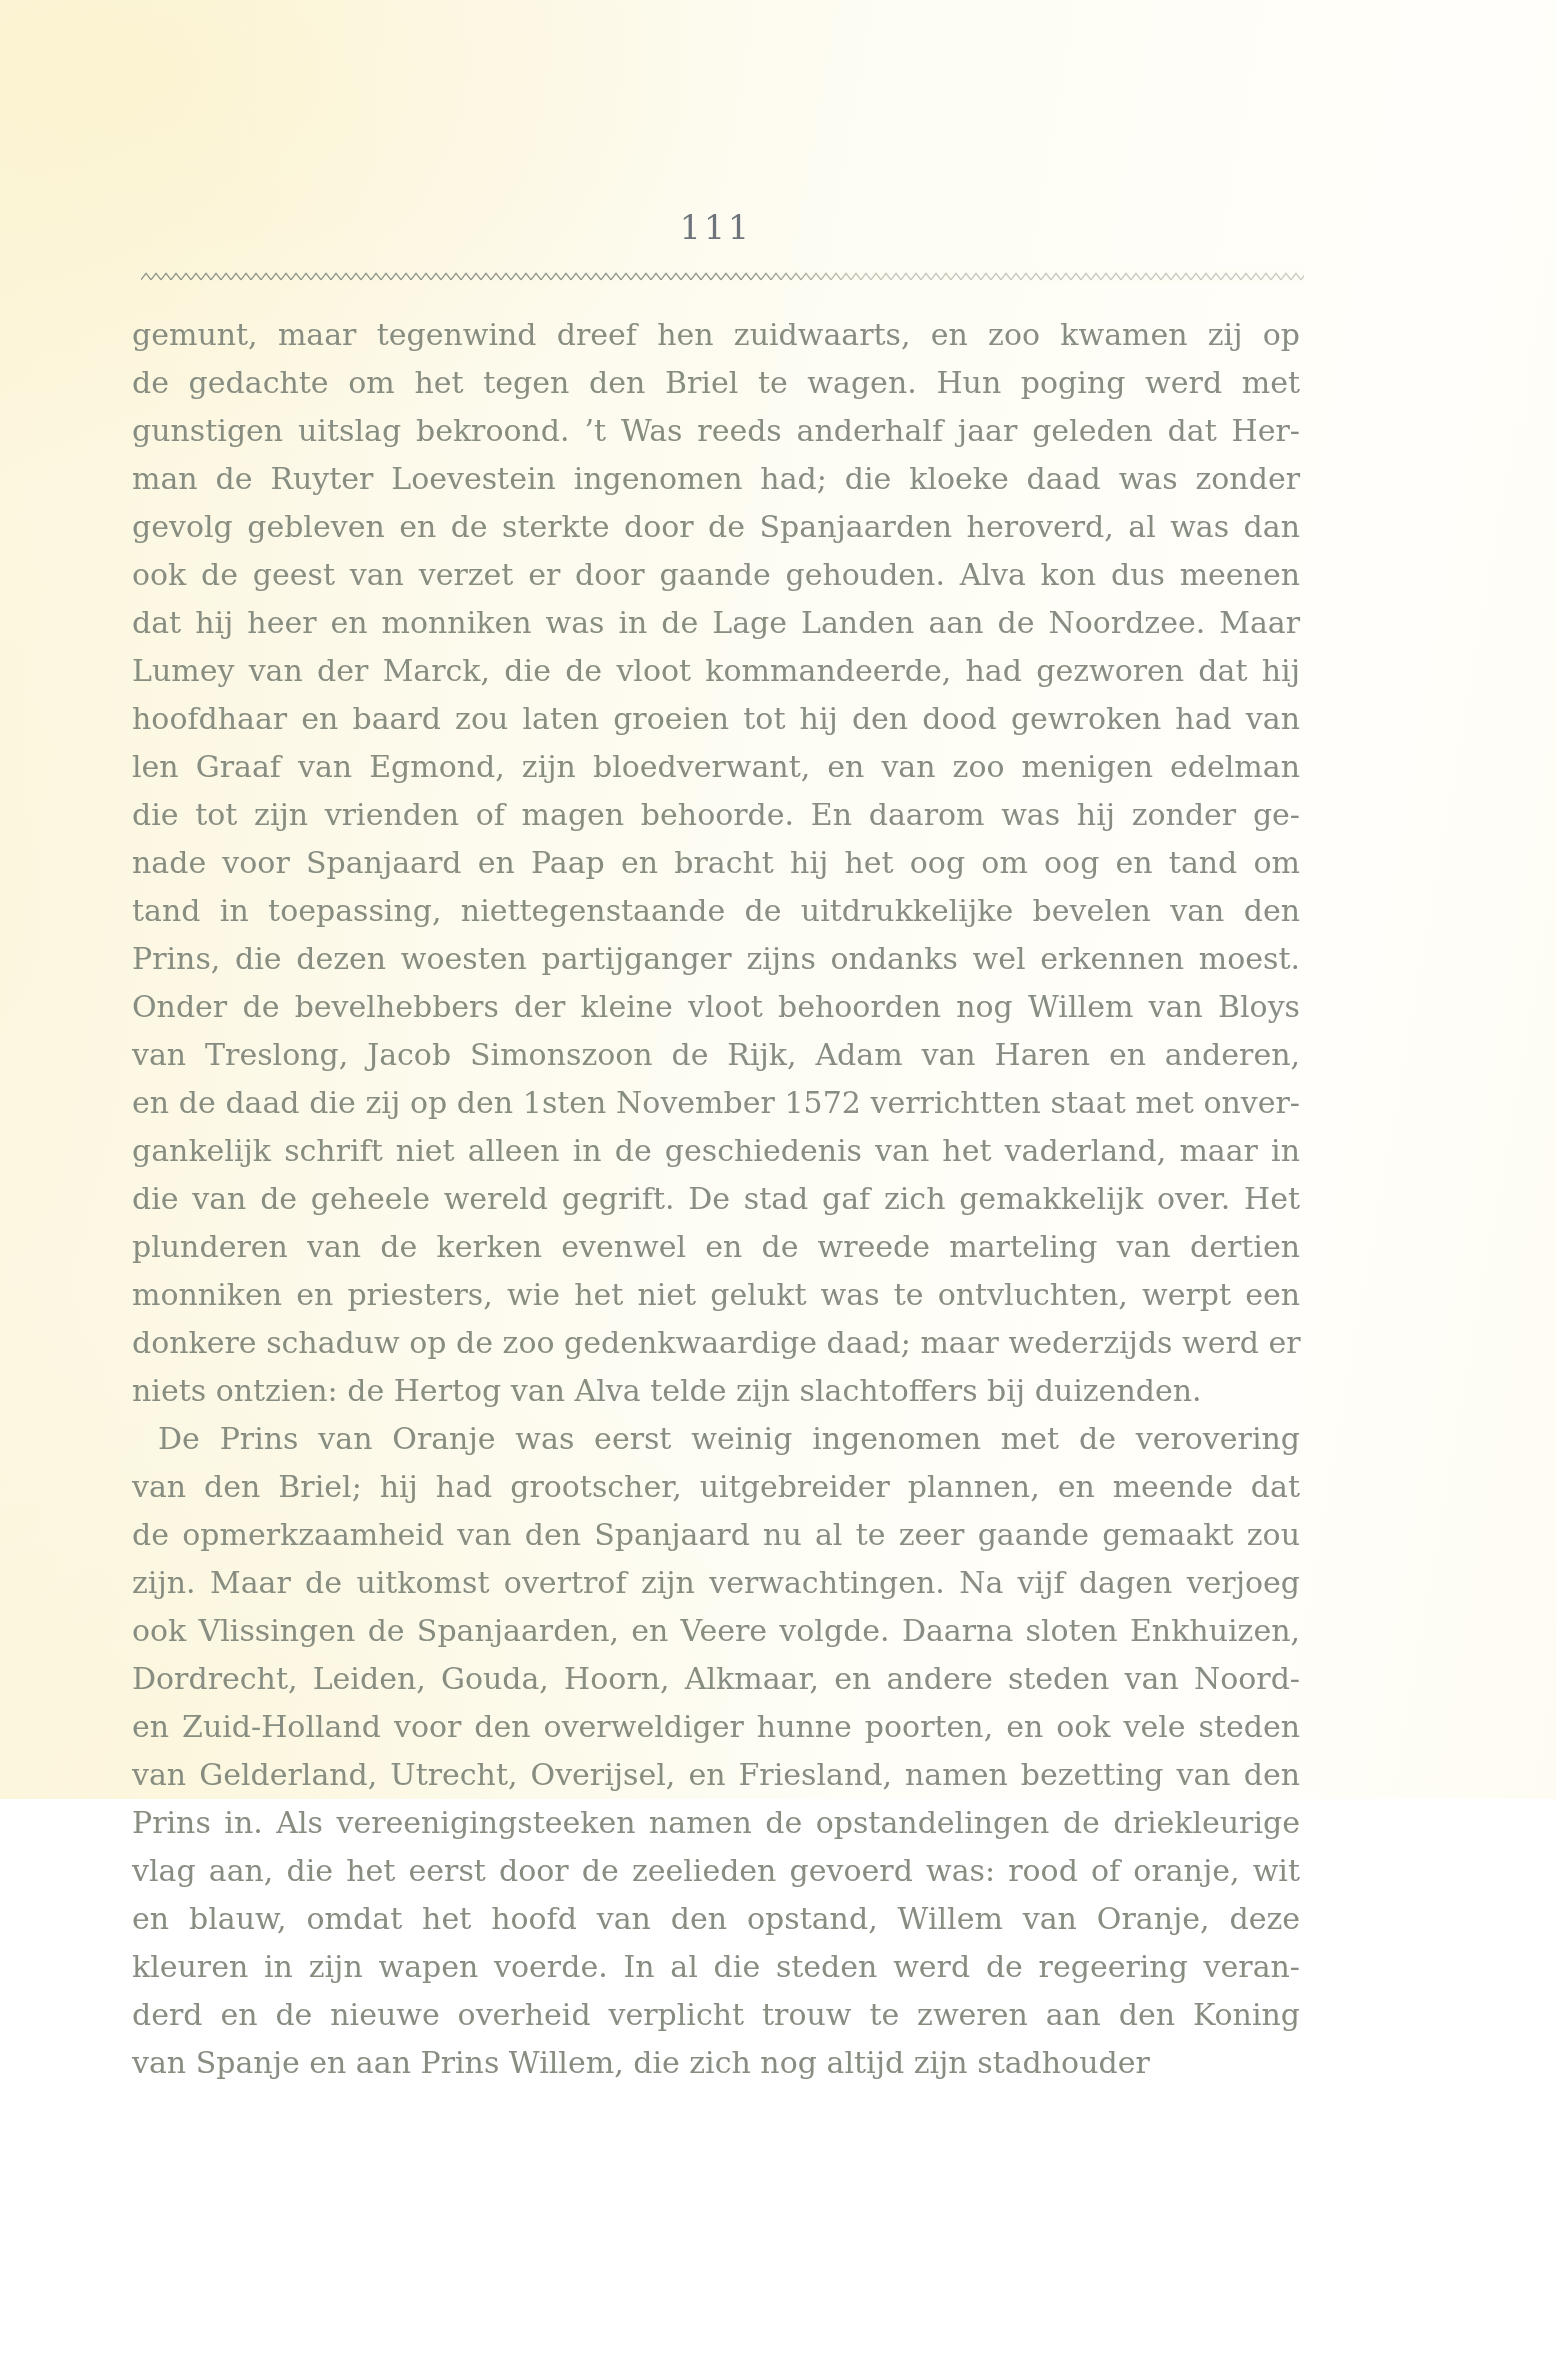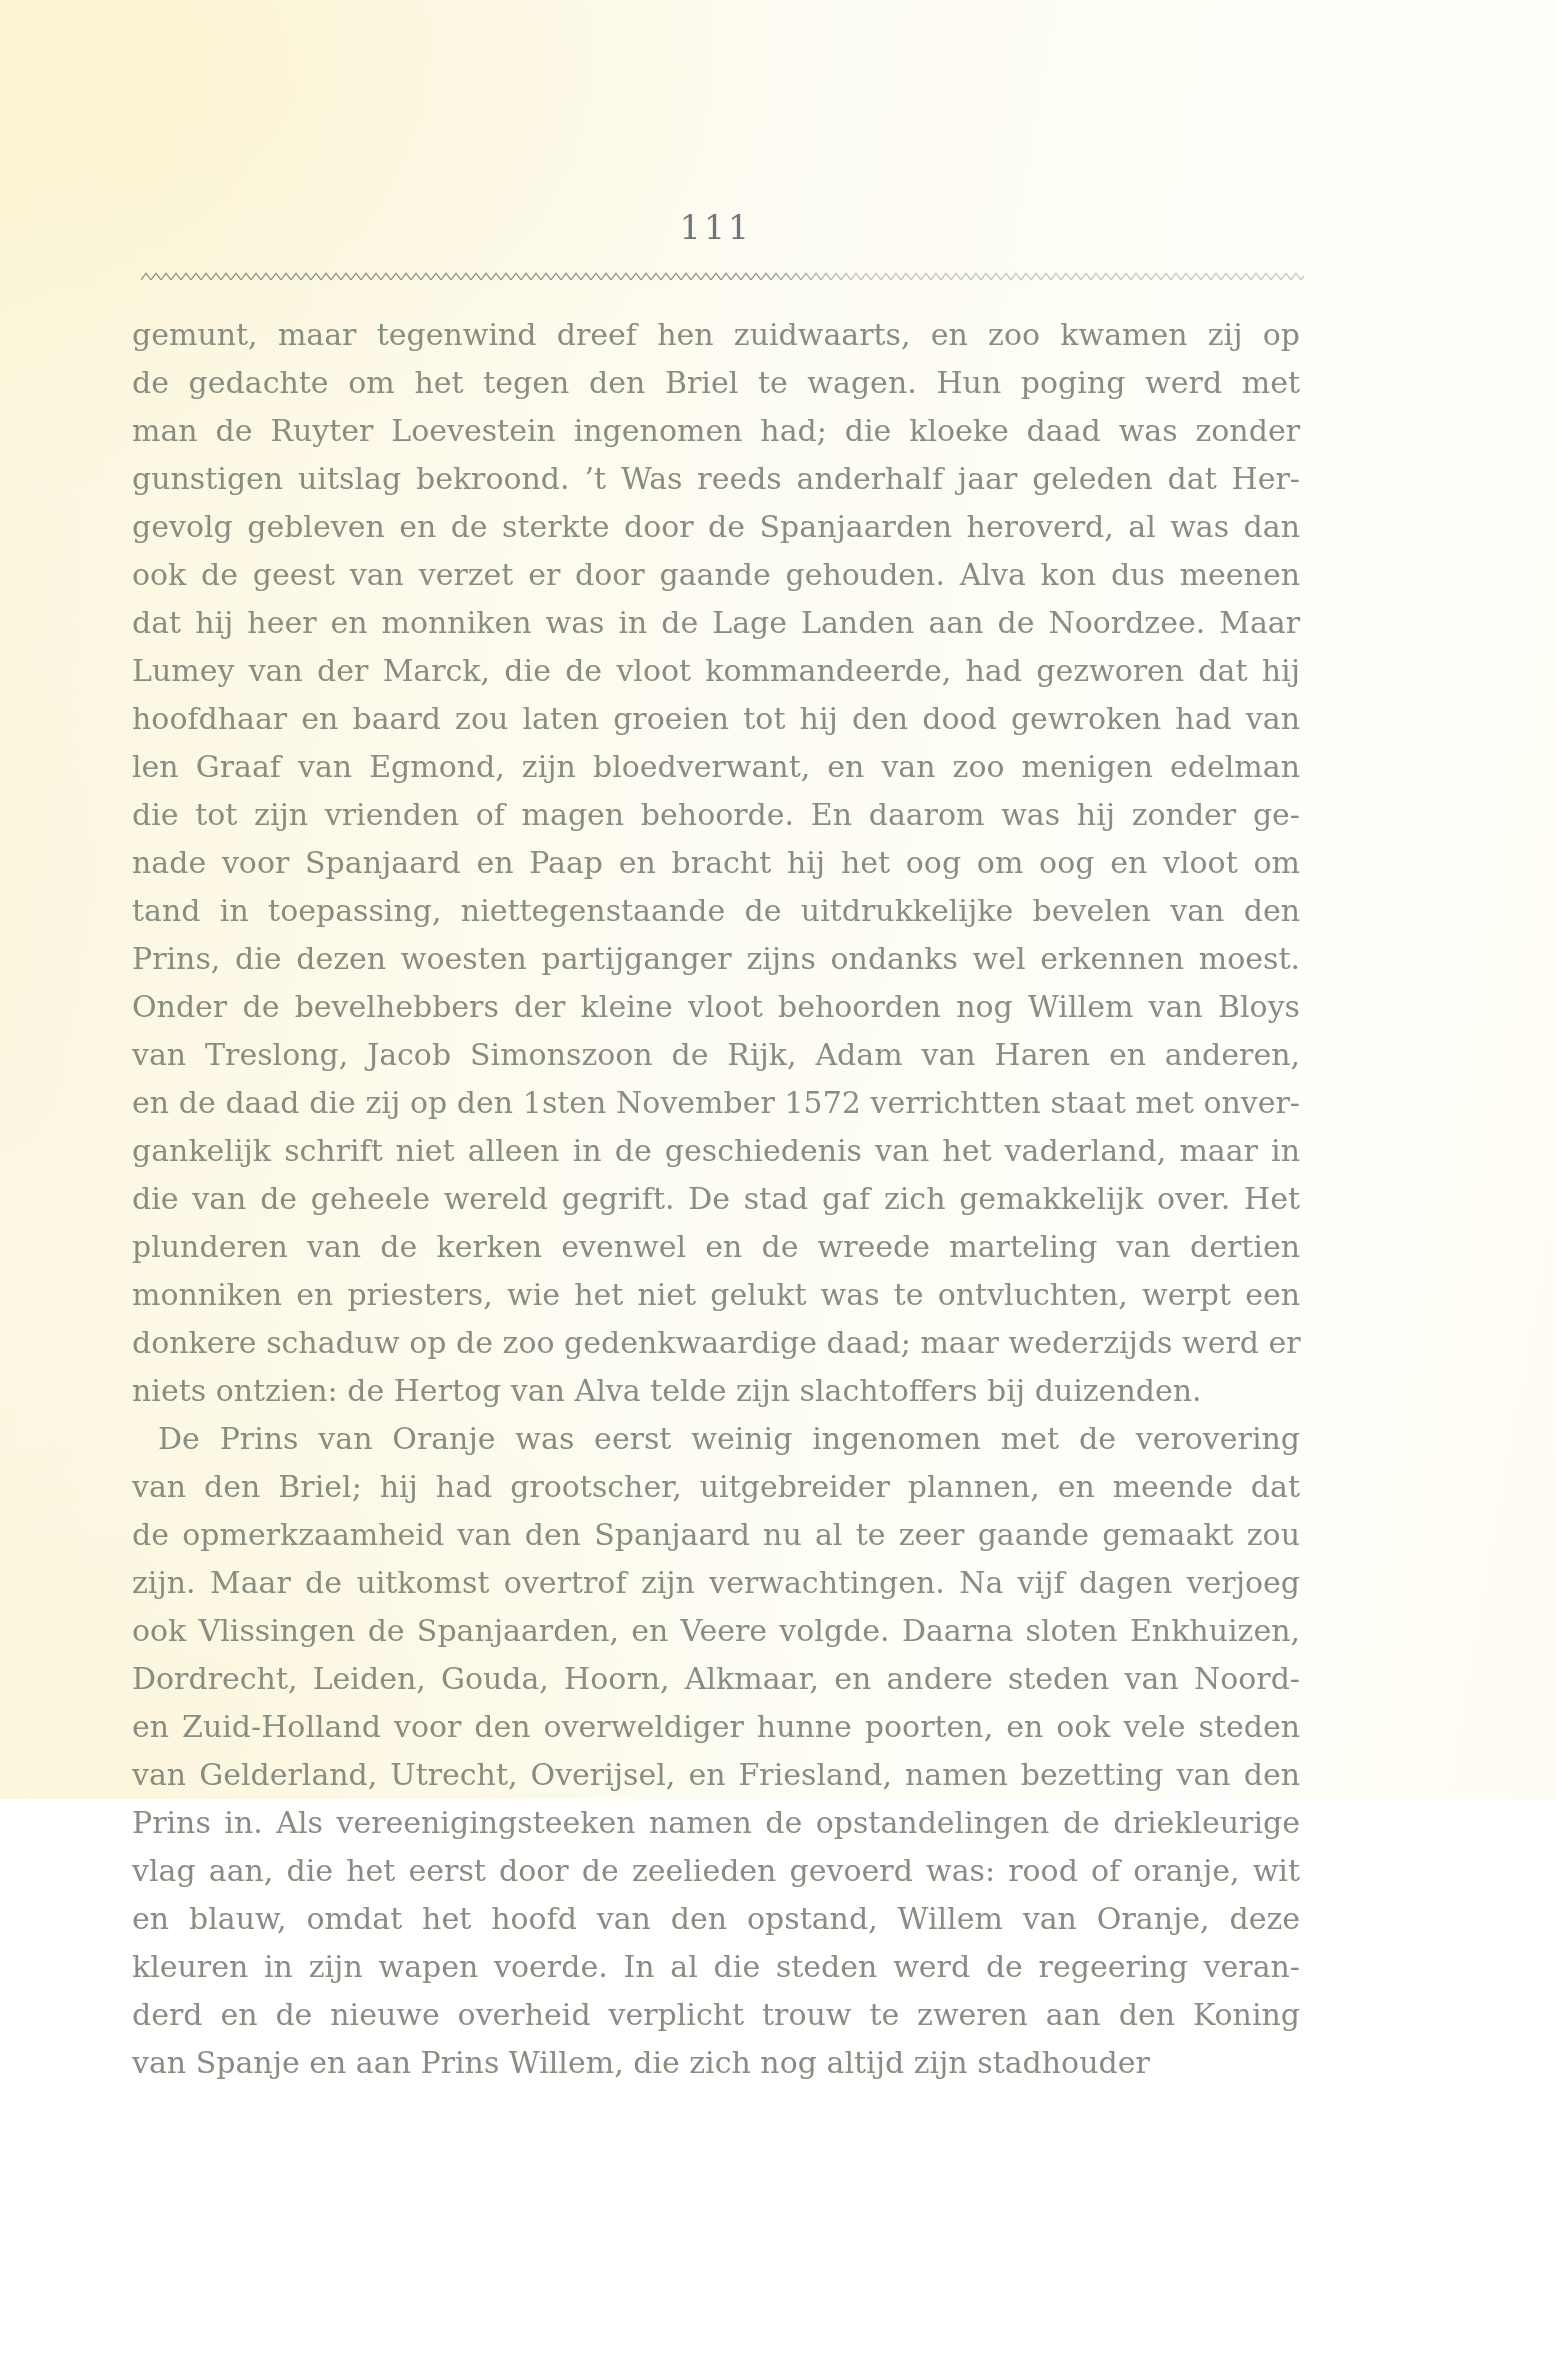--- a/index.html
+++ b/index.html
@@ -80,30 +80,30 @@
         </linearGradient>
       </defs>
       <rect width="1512" height="17" fill="url(#zz)"></rect>
       <rect width="1512" height="17" fill="url(#fade)"></rect>
     </svg>
   </div>
 
   <div class="text-block">
     <div class="line">gemunt, maar tegenwind dreef hen zuidwaarts, en zoo kwamen zij op</div>
     <div class="line">de gedachte om het tegen den Briel te wagen. Hun poging werd met</div>
+    <div class="line">gunstigen uitslag bekroond. ’t Was reeds anderhalf jaar geleden dat Her-</div>
     <div class="line">man de Ruyter Loevestein ingenomen had; die kloeke daad was zonder</div>
-    <div class="line">gunstigen uitslag bekroond. ’t Was reeds anderhalf jaar geleden dat Her-</div>
     <div class="line">gevolg gebleven en de sterkte door de Spanjaarden heroverd, al was dan</div>
     <div class="line">ook de geest van verzet er door gaande gehouden. Alva kon dus meenen</div>
     <div class="line">dat hij heer en monniken was in de Lage Landen aan de Noordzee. Maar</div>
     <div class="line">Lumey van der Marck, die de vloot kommandeerde, had gezworen dat hij</div>
     <div class="line">hoofdhaar en baard zou laten groeien tot hij den dood gewroken had van</div>
     <div class="line">len Graaf van Egmond, zijn bloedverwant, en van zoo menigen edelman</div>
     <div class="line">die tot zijn vrienden of magen behoorde. En daarom was hij zonder ge-</div>
-    <div class="line">nade voor Spanjaard en Paap en bracht hij het oog om oog en vloot om</div>
+    <div class="line">nade voor Spanjaard en Paap en bracht hij het oog om oog en tand om</div>
     <div class="line">tand in toepassing, niettegenstaande de uitdrukkelijke bevelen van den</div>
     <div class="line">Prins, die dezen woesten partijganger zijns ondanks wel erkennen moest.</div>
     <div class="line">Onder de bevelhebbers der kleine vloot behoorden nog Willem van Bloys</div>
     <div class="line">van Treslong, Jacob Simonszoon de Rijk, Adam van Haren en anderen,</div>
     <div class="line">en de daad die zij op den 1sten November 1572 verrichtten staat met onver-</div>
     <div class="line">gankelijk schrift niet alleen in de geschiedenis van het vaderland, maar in</div>
     <div class="line">die van de geheele wereld gegrift. De stad gaf zich gemakkelijk over. Het</div>
     <div class="line">plunderen van de kerken evenwel en de wreede marteling van dertien</div>
     <div class="line">monniken en priesters, wie het niet gelukt was te ontvluchten, werpt een</div>
     <div class="line">donkere schaduw op de zoo gedenkwaardige daad; maar wederzijds werd er</div>

